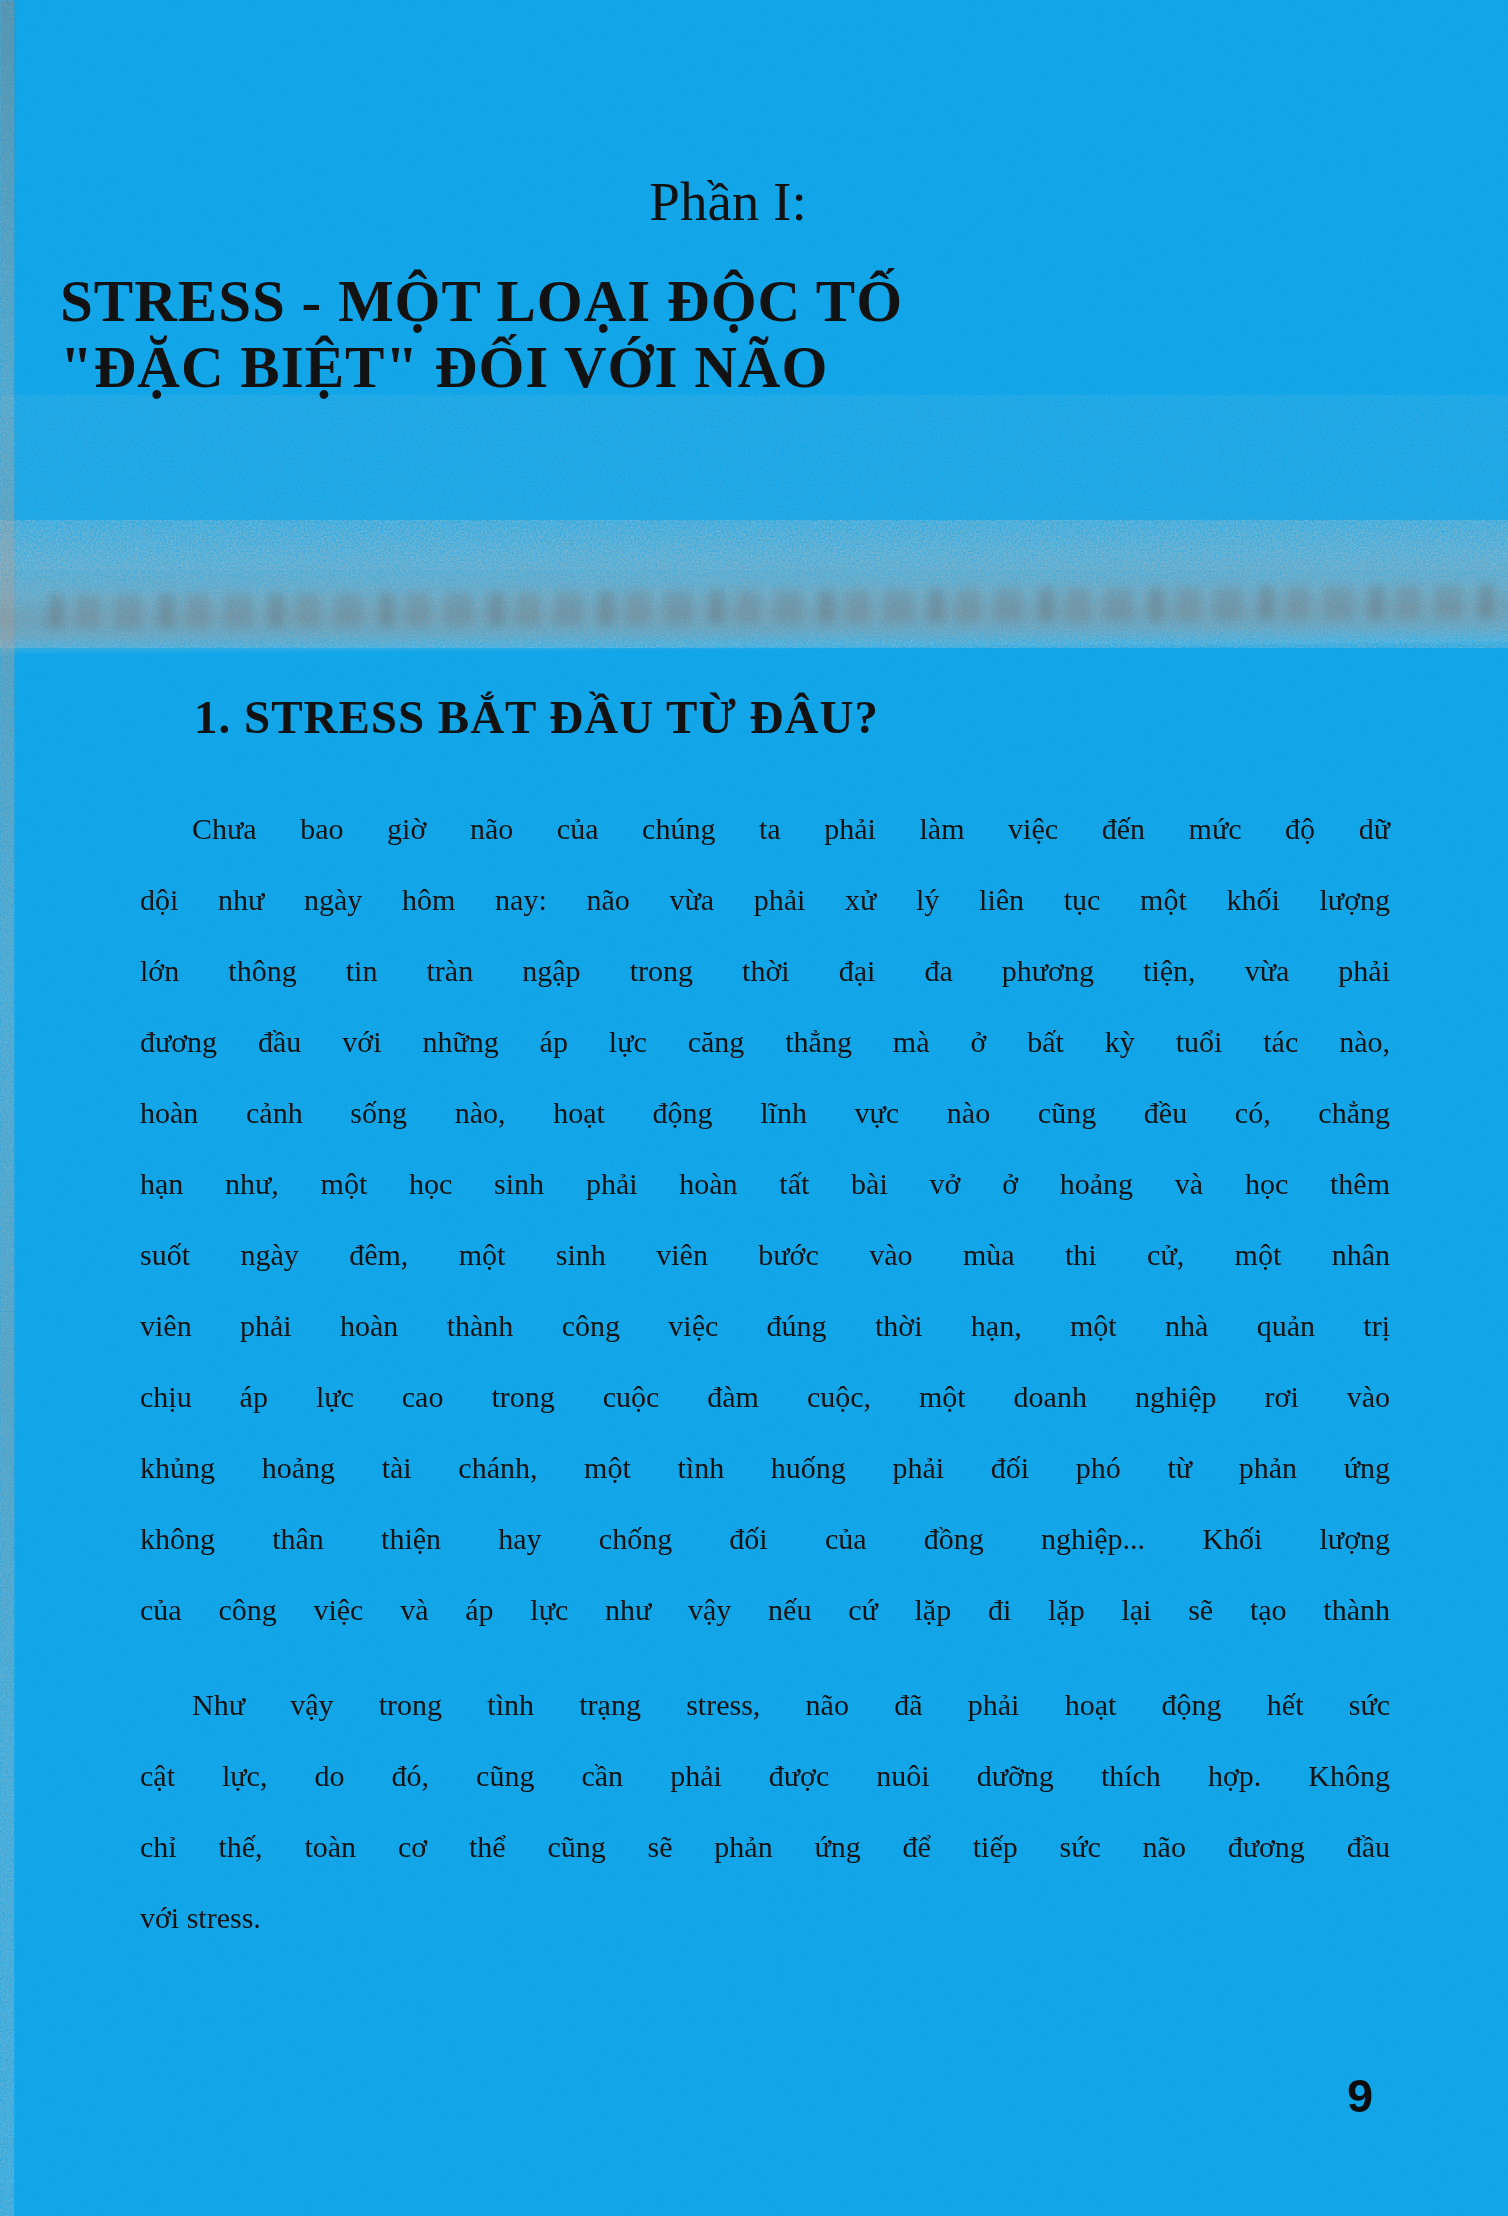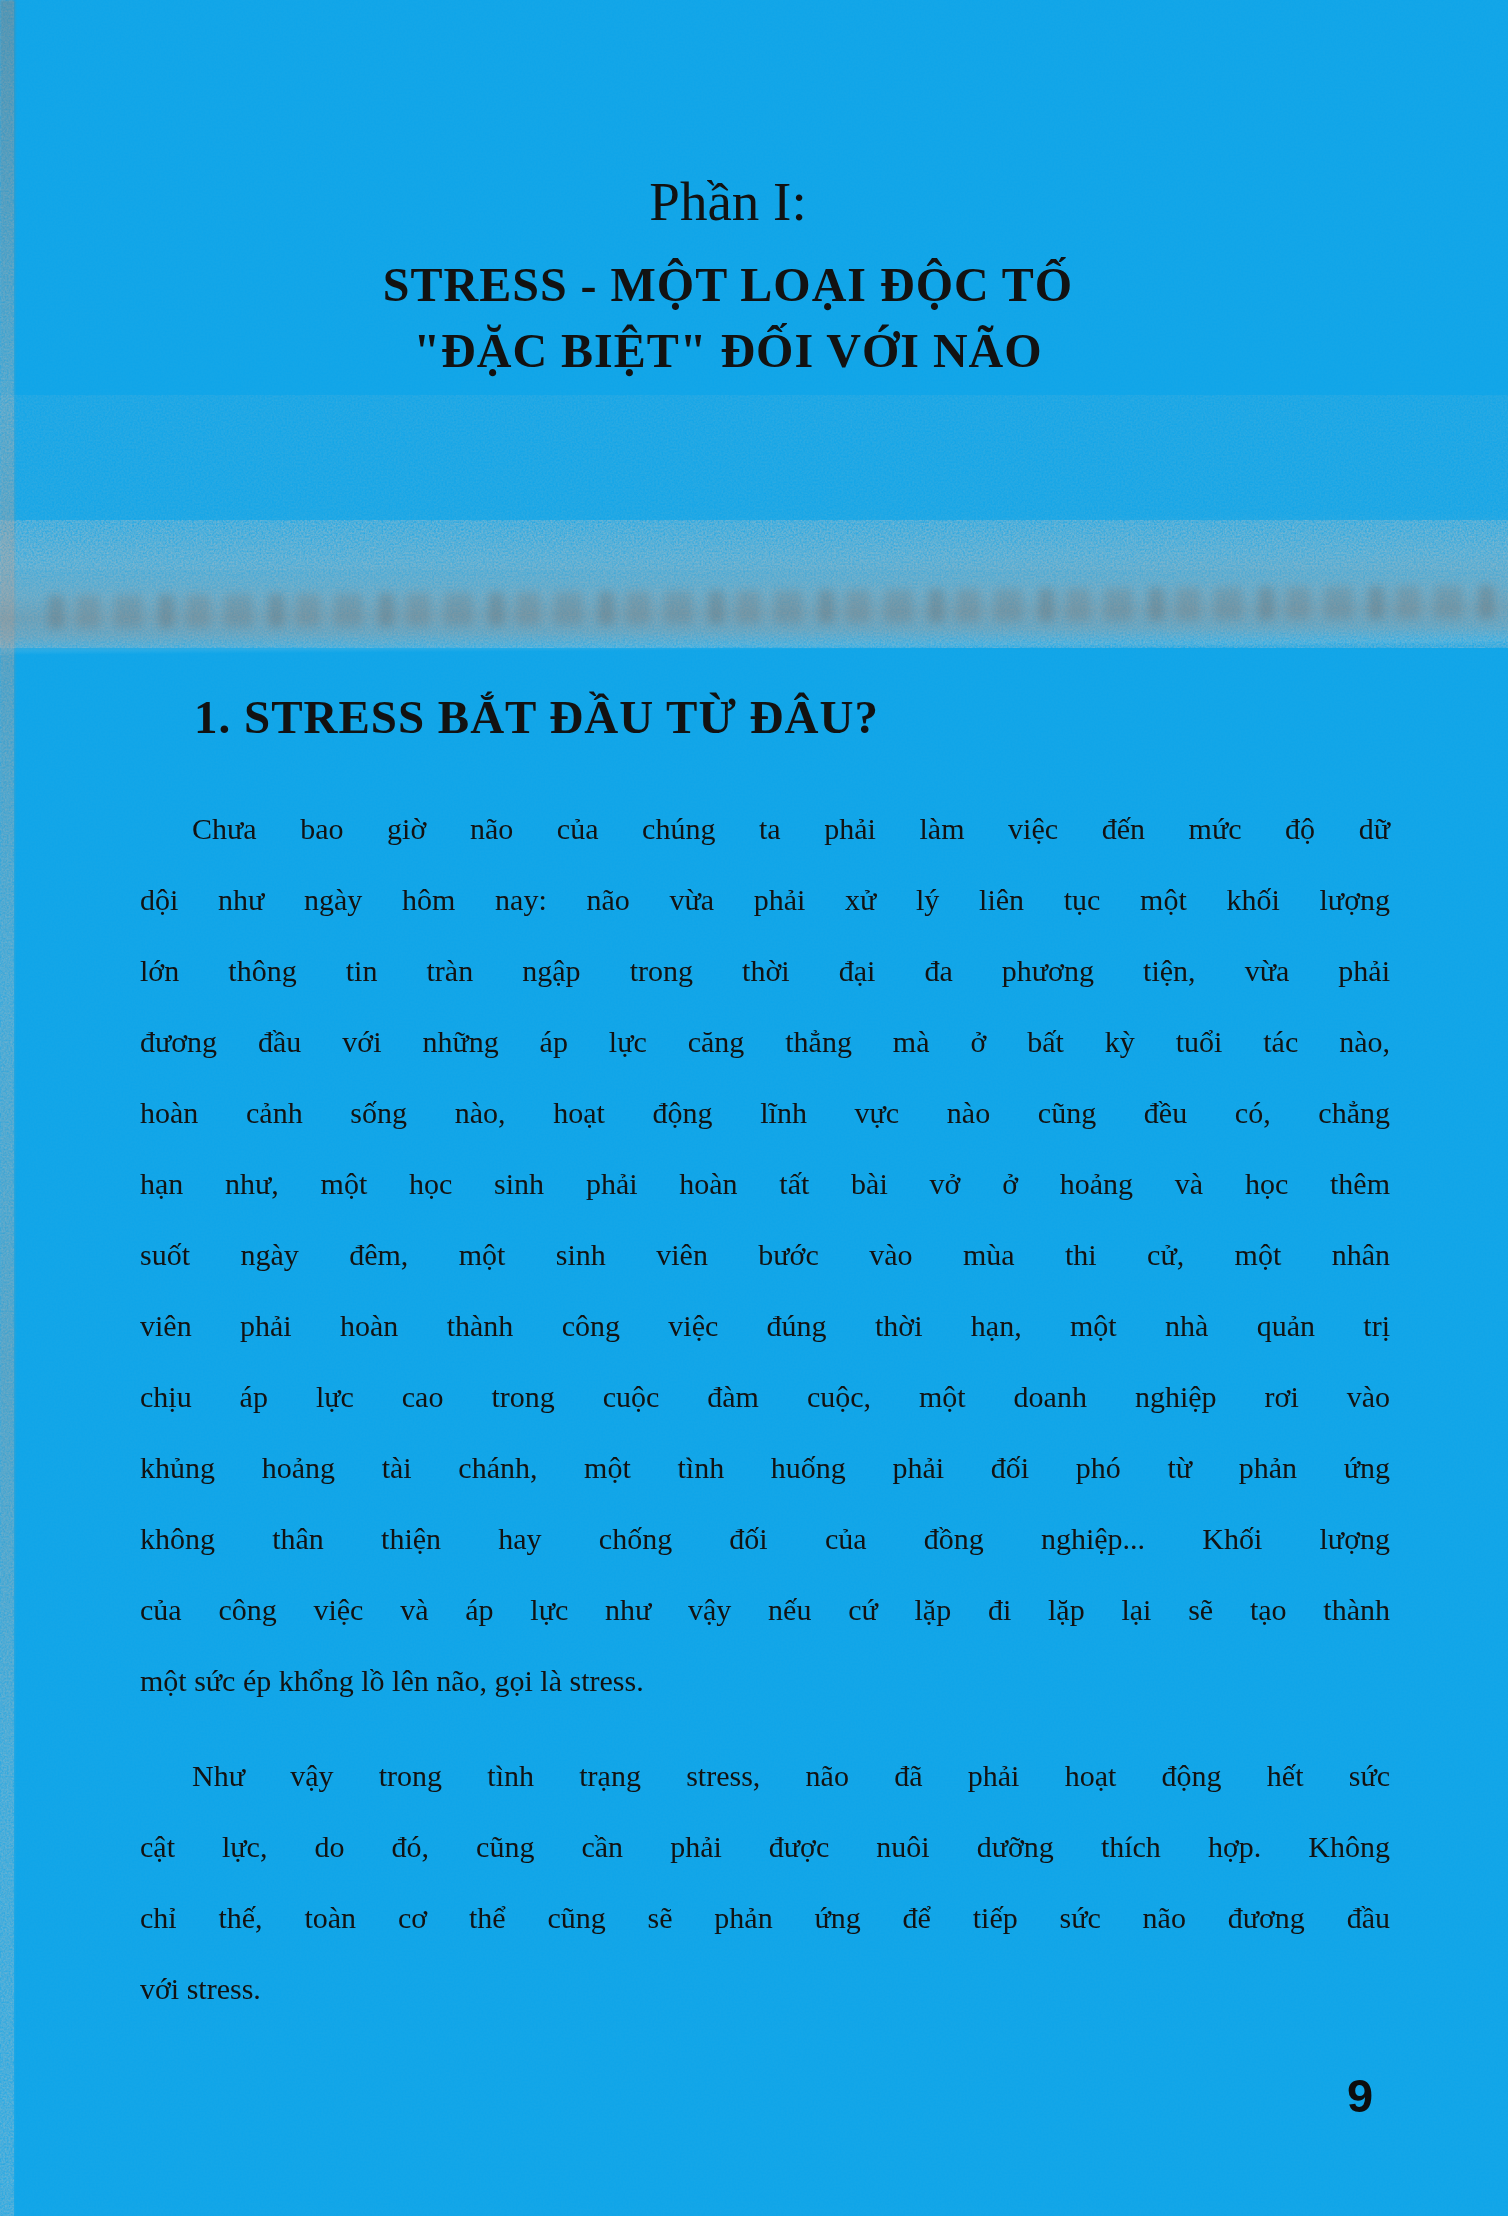--- a/index.html
+++ b/index.html
@@ -10,22 +10,22 @@
     color:#121212;
     font-family:"Liberation Serif","DejaVu Serif",serif;
     overflow:hidden;
   }
   .grain-layer { position:absolute; top:0; left:0; width:1508px; height:2216px; pointer-events:none; }
   .part-label {
     position:absolute; top:170px; left:60px; width:1336px;
     text-align:center; font-size:55px; font-weight:normal;
   }
   .book-title {
-    position:absolute; top:252px; left:60px; width:1336px;
-    text-align:center; font-weight:bold; font-size:48px; line-height:66px;
+    position:absolute; top:268px; left:60px; width:1336px;
+    font-weight:bold; font-size:59px; line-height:66px;
     letter-spacing:1px;
   }
   .scan-band {
     position:absolute; top:518px; left:-12px; width:1532px; height:132px;
     transform:rotate(-0.4deg);
     background:linear-gradient(to bottom,
       rgba(190,190,190,0.00) 0%,
       rgba(185,185,185,0.18) 30%,
       rgba(170,170,170,0.38) 55%,
       rgba(150,150,150,0.52) 72%,
@@ -120,21 +120,20 @@
       <div class="line">lớn thông tin tràn ngập trong thời đại đa phương tiện, vừa phải</div>
       <div class="line">đương đầu với những áp lực căng thẳng mà ở bất kỳ tuổi tác nào,</div>
       <div class="line">hoàn cảnh sống nào, hoạt động lĩnh vực nào cũng đều có, chẳng</div>
       <div class="line">hạn như, một học sinh phải hoàn tất bài vở ở hoảng và học thêm</div>
       <div class="line">suốt ngày đêm, một sinh viên bước vào mùa thi cử, một nhân</div>
       <div class="line">viên phải hoàn thành công việc đúng thời hạn, một nhà quản trị</div>
       <div class="line">chịu áp lực cao trong cuộc đàm cuộc, một doanh nghiệp rơi vào</div>
       <div class="line">khủng hoảng tài chánh, một tình huống phải đối phó từ phản ứng</div>
       <div class="line">không thân thiện hay chống đối của đồng nghiệp... Khối lượng</div>
       <div class="line">của công việc và áp lực như vậy nếu cứ lặp đi lặp lại sẽ tạo thành</div>
-      <div class="line last">một sức ép khổng lồ lên não, gọi là stress.</div>
     </div>
     <div class="paragraph para2">
       <div class="line indent">Như vậy trong tình trạng stress, não đã phải hoạt động hết sức</div>
       <div class="line">cật lực, do đó, cũng cần phải được nuôi dưỡng thích hợp. Không</div>
       <div class="line">chỉ thế, toàn cơ thể cũng sẽ phản ứng để tiếp sức não đương đầu</div>
       <div class="line last">với stress.</div>
     </div>
   </div>
 
   <div class="page-number">9</div>

